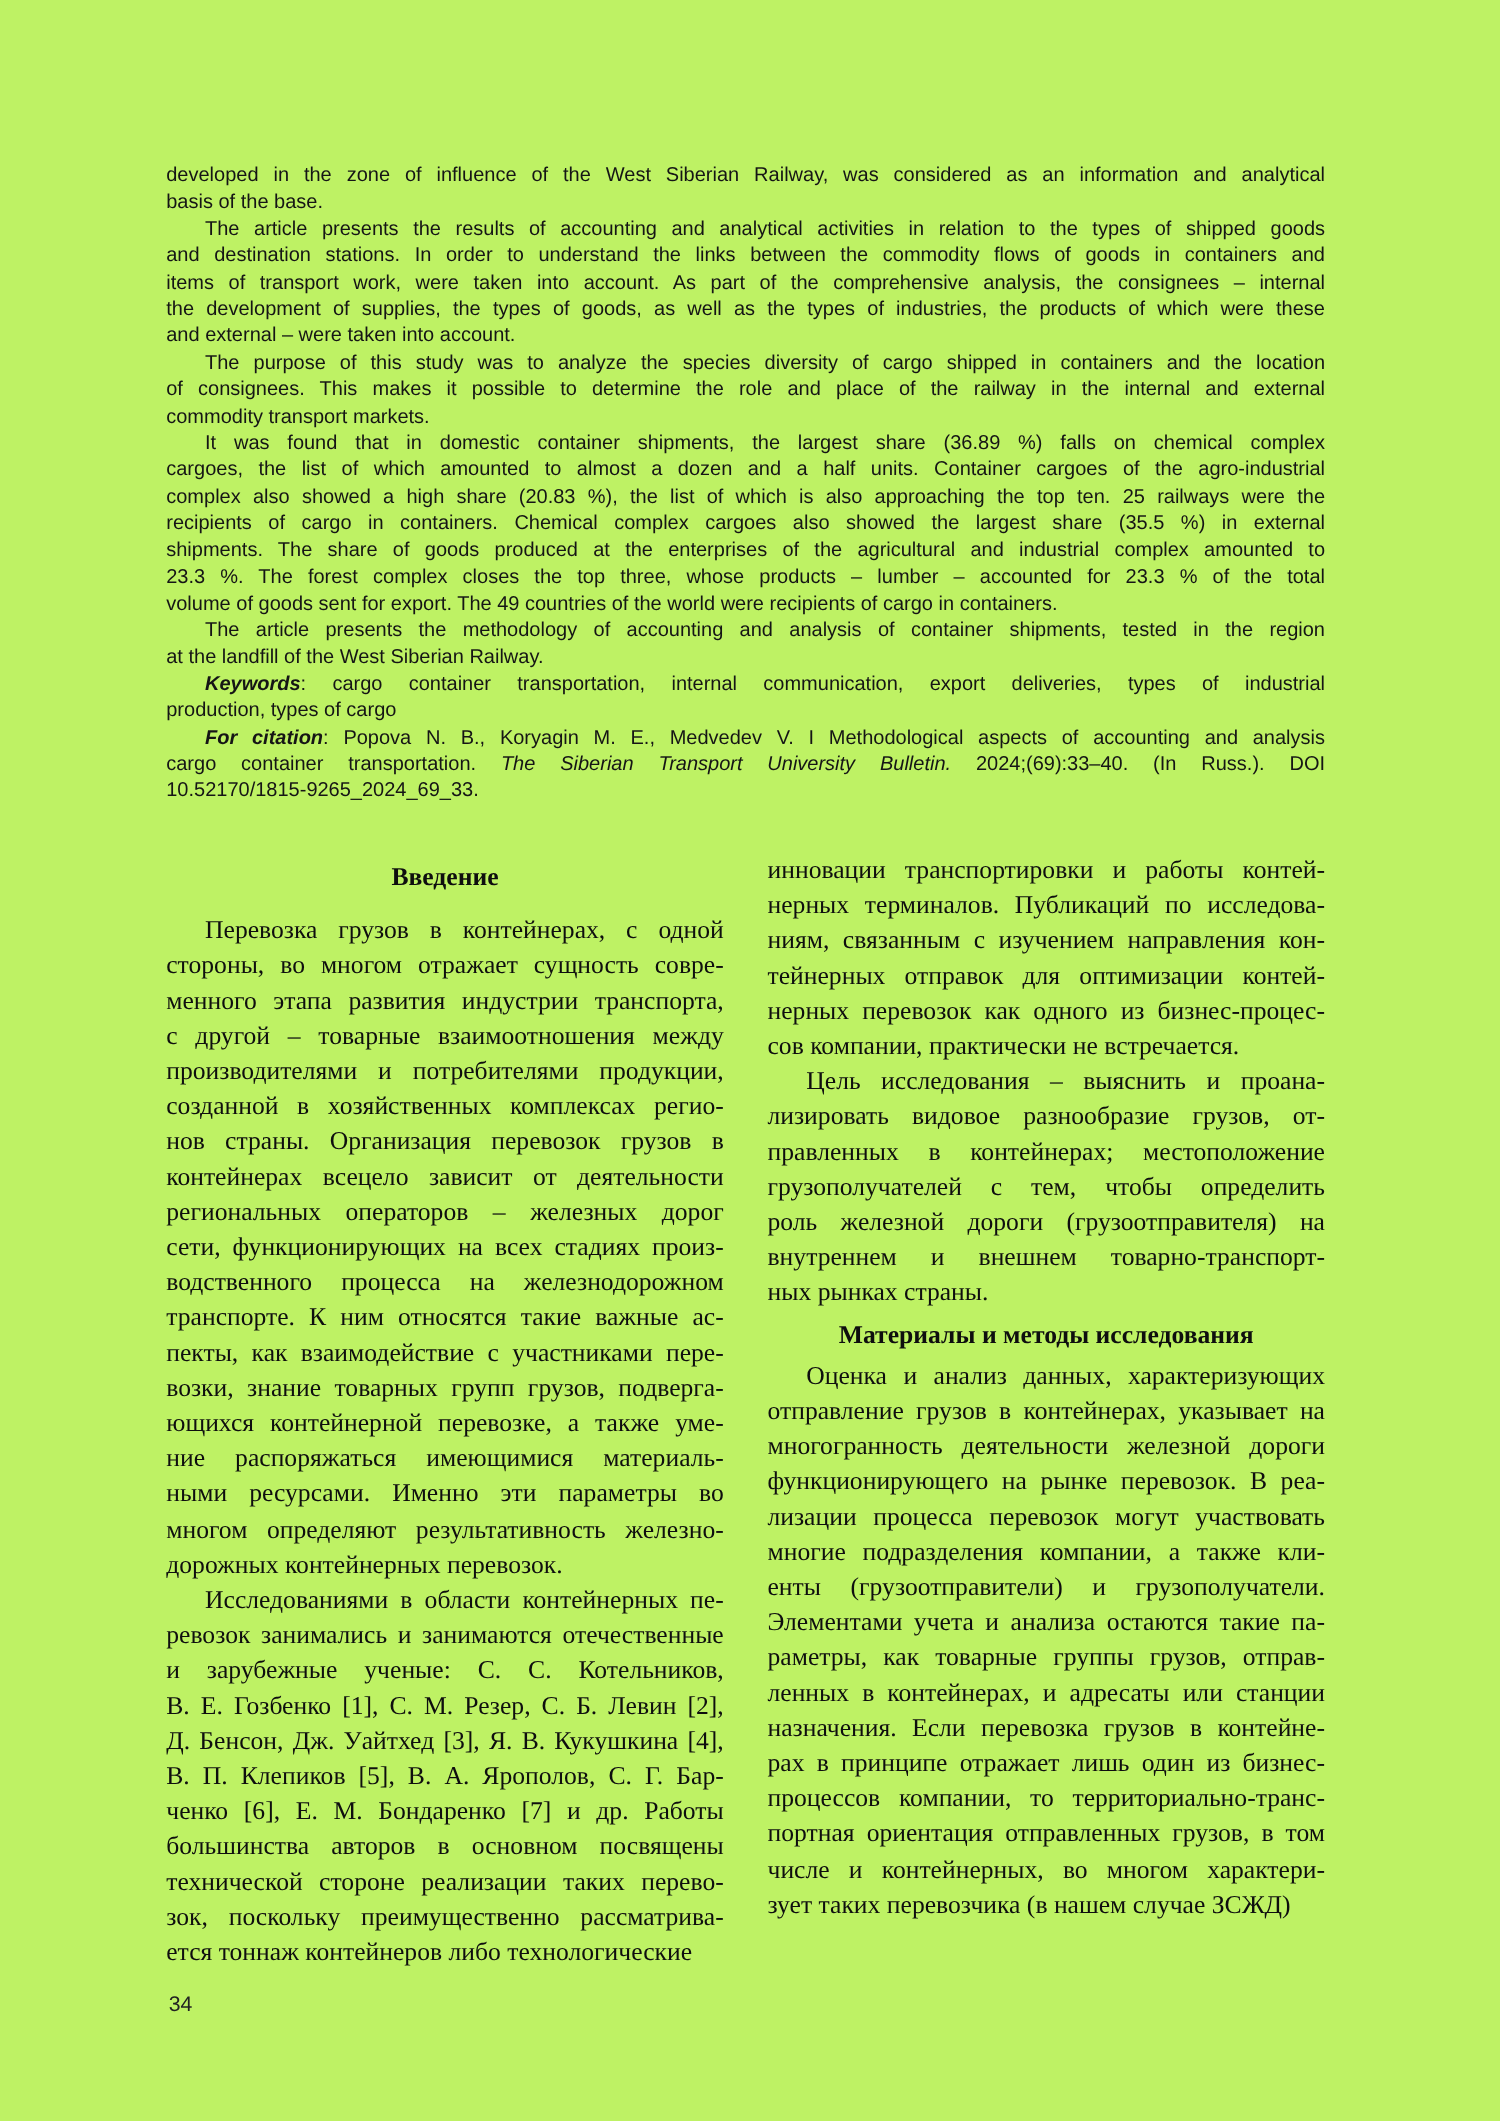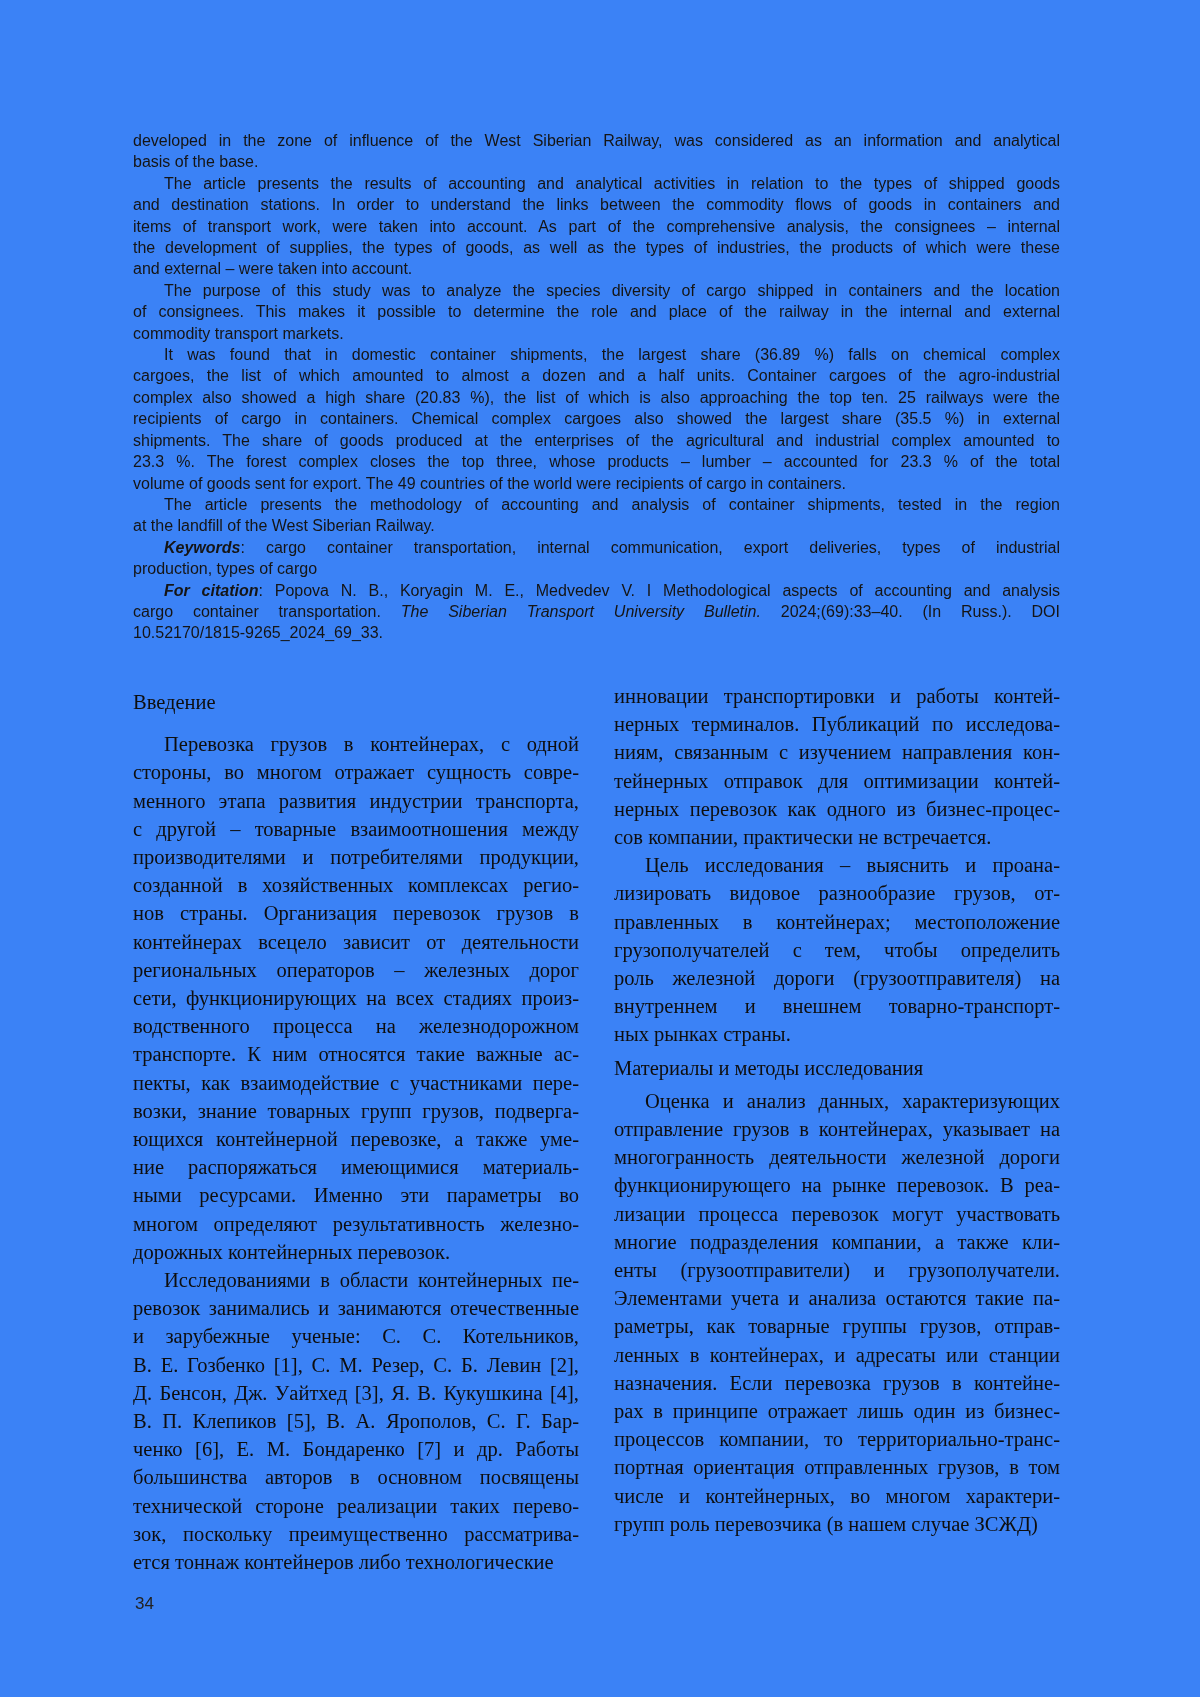--- a/index.html
+++ b/index.html
@@ -1,16 +1,16 @@
 <!DOCTYPE html>
 <html><head>
 <meta charset="utf-8">
 <style>
   html,body{margin:0;padding:0;background:#ffffff;}
-  .page{position:relative;width:1200px;height:1697px;background:#3b82f6;color:#101010;overflow:hidden;}
+  .page{position:relative;width:1200px;height:1697px;background:#bef264;color:#101010;overflow:hidden;}
 
   
   .abstract{
     position:absolute;left:133px;top:130px;width:927px;
     font-family:"Liberation Sans","DejaVu Sans",sans-serif;
     font-size:16px;line-height:21.4px;color:#151515;
   }
   
   .columns{
     position:absolute;left:133px;top:682px;width:927px;
@@ -19,21 +19,21 @@
     font-size:20.5px;line-height:28.2px;color:#0e0e0e;
   }
   .col{width:446px;flex:0 0 446px;}
 
   .para{margin:0;}
   .line{text-align:justify;text-align-last:justify;white-space:normal;}
   .line.last{text-align-last:left;}
   .line.indent{text-indent:31px;}
 
   .heading{
-    font-weight:normal;margin:6px 0 14px 0;
+    text-align:center;font-weight:bold;margin:6px 0 14px 0;
   }
   .heading.tight{margin:5px 0 5px 0;}
   .i{font-style:italic;}
   .bi{font-weight:bold;font-style:italic;}
 
   .pagenum{
     position:absolute;left:135px;top:1594px;
     font-family:"Liberation Sans","DejaVu Sans",sans-serif;
     font-size:17px;color:#222;
   }
@@ -149,19 +149,19 @@
           <div class="line">многие подразделения компании, а также кли-</div>
           <div class="line">енты (грузоотправители) и грузополучатели.</div>
           <div class="line">Элементами учета и анализа остаются такие па-</div>
           <div class="line">раметры, как товарные группы грузов, отправ-</div>
           <div class="line">ленных в контейнерах, и адресаты или станции</div>
           <div class="line">назначения. Если перевозка грузов в контейне-</div>
           <div class="line">рах в принципе отражает лишь один из бизнес-</div>
           <div class="line">процессов компании, то территориально-транс-</div>
           <div class="line">портная ориентация отправленных грузов, в том</div>
           <div class="line">числе и контейнерных, во многом характери-</div>
-          <div class="line last">групп роль перевозчика (в нашем случае ЗСЖД)</div>
+          <div class="line last">зует таких перевозчика (в нашем случае ЗСЖД)</div>
         </div>
       </div>
   </section>
 
   <div class="pagenum">34</div>
 </div>
 
 </body></html>

